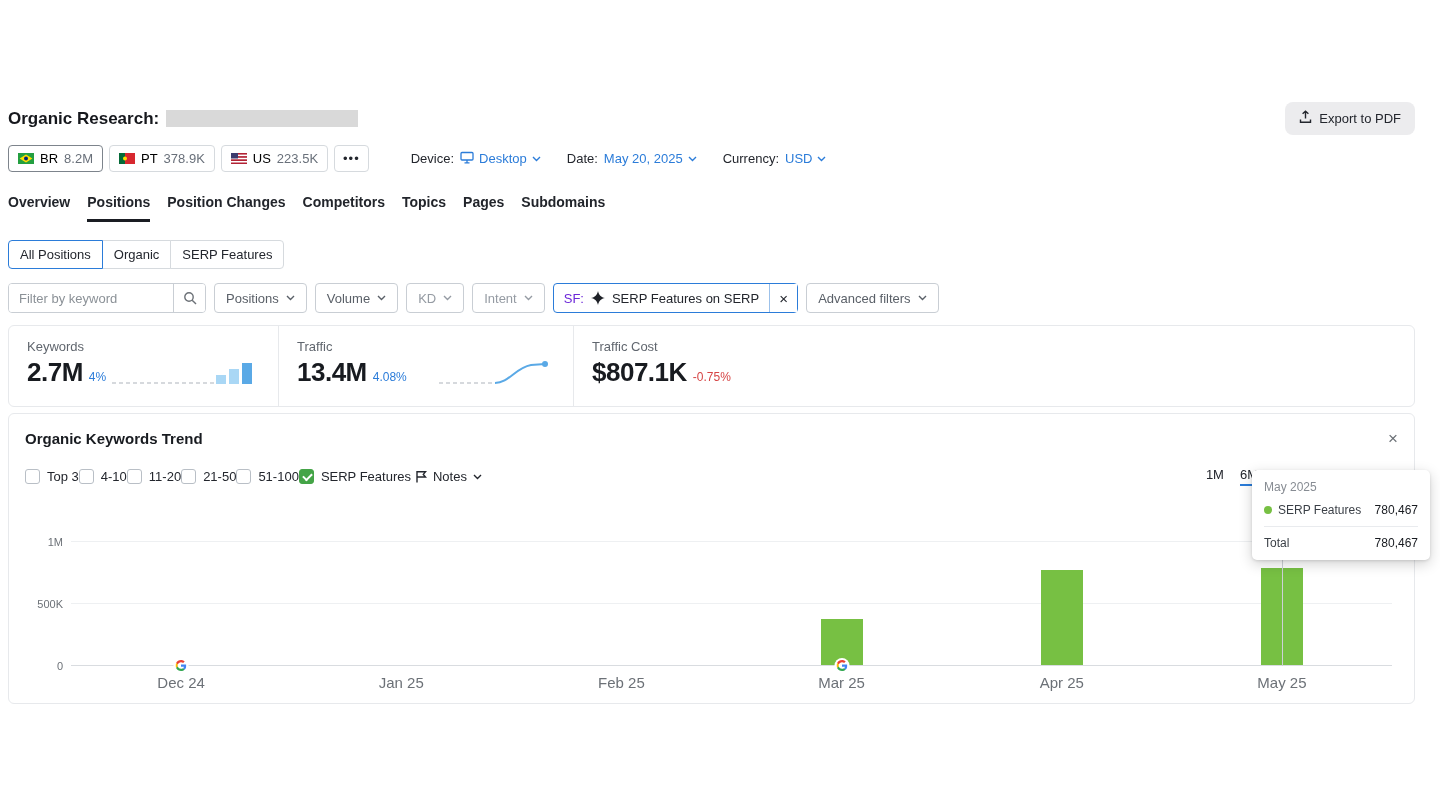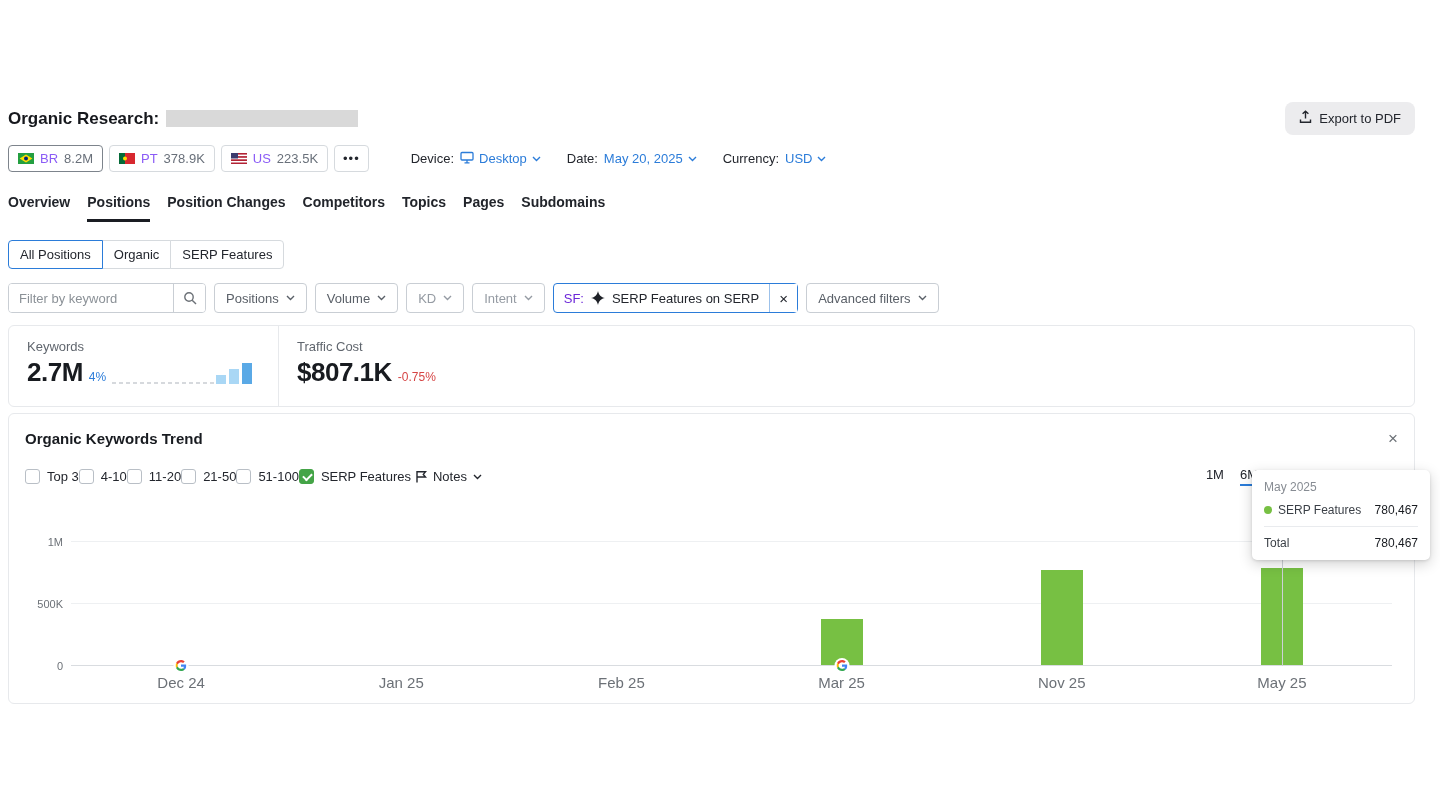--- a/index.html
+++ b/index.html
@@ -13,21 +13,21 @@
   .redacted { width:192px; height:17px; background:#d9d9d9; margin-left:7px; }
   .export-btn { margin-left:auto; display:flex; align-items:center; gap:7px;
                 background:#ececee; border:none; border-radius:8px; padding:8px 14px;
                 font-size:13px; color:#23262d; font-family:inherit; cursor:pointer; }
 
   
   .country-row { display:flex; align-items:center; margin-top:10px; gap:6px; }
   .country-tab { display:flex; align-items:center; gap:6px; border:1px solid #d6dade;
                  border-radius:4px; padding:5px 9px; font-size:13px; background:#fff; cursor:pointer; }
   .country-tab.selected { border-color:#7d848c; }
-  .country-code { color:#8b5cf6; }
+  .country-code { color:#000000; }
   .country-value { color:#69707a; }
   .flag { display:inline-flex; }
   .more-btn { border:1px solid #d6dade; border-radius:4px; background:#fff; padding:5px 8px;
               font-size:13px; color:#23262d; letter-spacing:1px; cursor:pointer; }
   .context-group { display:flex; align-items:center; gap:26px; margin-left:36px; font-size:13px; }
   .ctx-item { display:flex; align-items:center; gap:6px; }
   .ctx-label { color:#23262d; }
   .ctx-value { color:#2b7cd9; display:inline-flex; align-items:center; gap:5px; cursor:pointer; }
 
   
@@ -298,20 +298,34 @@
       </div>
       <span class="spark">
         <svg width="150" height="34">
           <path d="M2 27 H104" stroke="#c9cdd2" stroke-width="1.3" stroke-dasharray="4 3" fill="none"></path>
           <rect x="106" y="19" width="10" height="9" fill="#a9d7f5"></rect>
           <rect x="119" y="13" width="10" height="15" fill="#a9d7f5"></rect>
           <rect x="132" y="7" width="10" height="21" fill="#5aa9e6"></rect>
         </svg>
       </span>
     </div>
+    <div class="metric m2">
+      <div class="metric-label">Traffic</div>
+      <div class="metric-value-row">
+        <span class="metric-value">13.4M</span>
+        <span class="metric-change up">4.08%</span>
+      </div>
+      <span class="spark">
+        <svg width="118" height="34">
+          <path d="M2 27 H58" stroke="#c9cdd2" stroke-width="1.3" stroke-dasharray="4 3" fill="none"></path>
+          <path d="M58 27 C 72 27, 78 12, 94 9 L108 8" stroke="#5aa9e6" stroke-width="2" fill="none"></path>
+          <circle cx="108" cy="8" r="3" fill="#5aa9e6"></circle>
+        </svg>
+      </span>
+    </div>
     <div class="metric m3">
       <div class="metric-label">Traffic Cost</div>
       <div class="metric-value-row">
         <span class="metric-value">$807.1K</span>
         <span class="metric-change down">-0.75%</span>
       </div>
     </div>
   </div>
 
   <div class="chart-card">
@@ -399,21 +413,21 @@
             <div class="crosshair"></div>
             <div class="bar" style="height: 97px; background: rgb(119, 192, 67);"></div>
           </div>
         </div>
     </div>
     <div class="xlabels" id="x-labels">
         <div class="xlab">Dec 24</div>
         <div class="xlab">Jan 25</div>
         <div class="xlab">Feb 25</div>
         <div class="xlab">Mar 25</div>
-        <div class="xlab">Nov 25</div>
+        <div class="xlab">Apr 25</div>
         <div class="xlab">May 25</div>
       </div>
 
     <div class="tooltip">
       <div class="tt-title">May 2025</div>
       <div class="tt-row">
         <span class="tt-dot"></span>
         <span class="tt-series">SERP Features</span>
         <span class="tt-val">780,467</span>
       </div>

